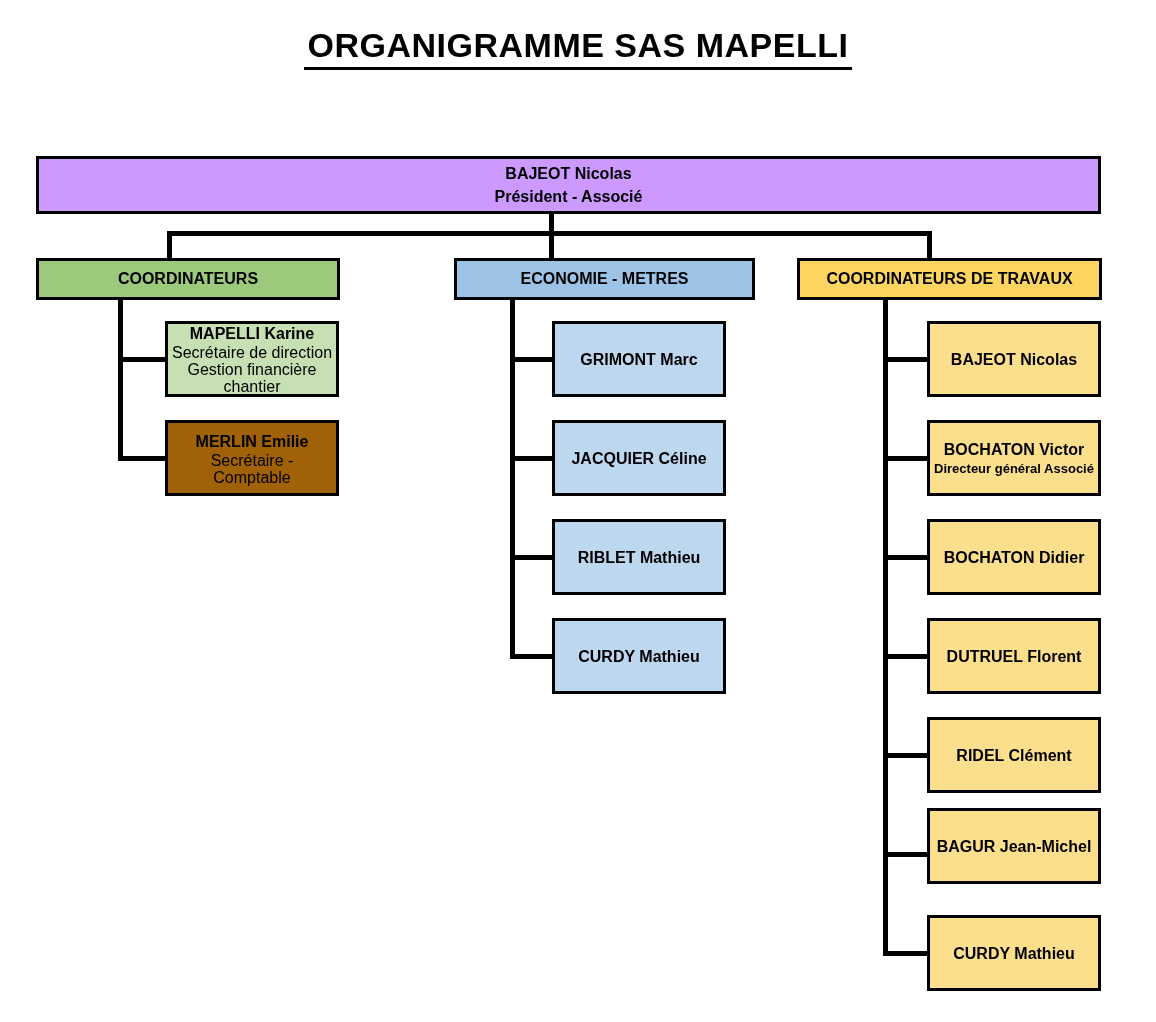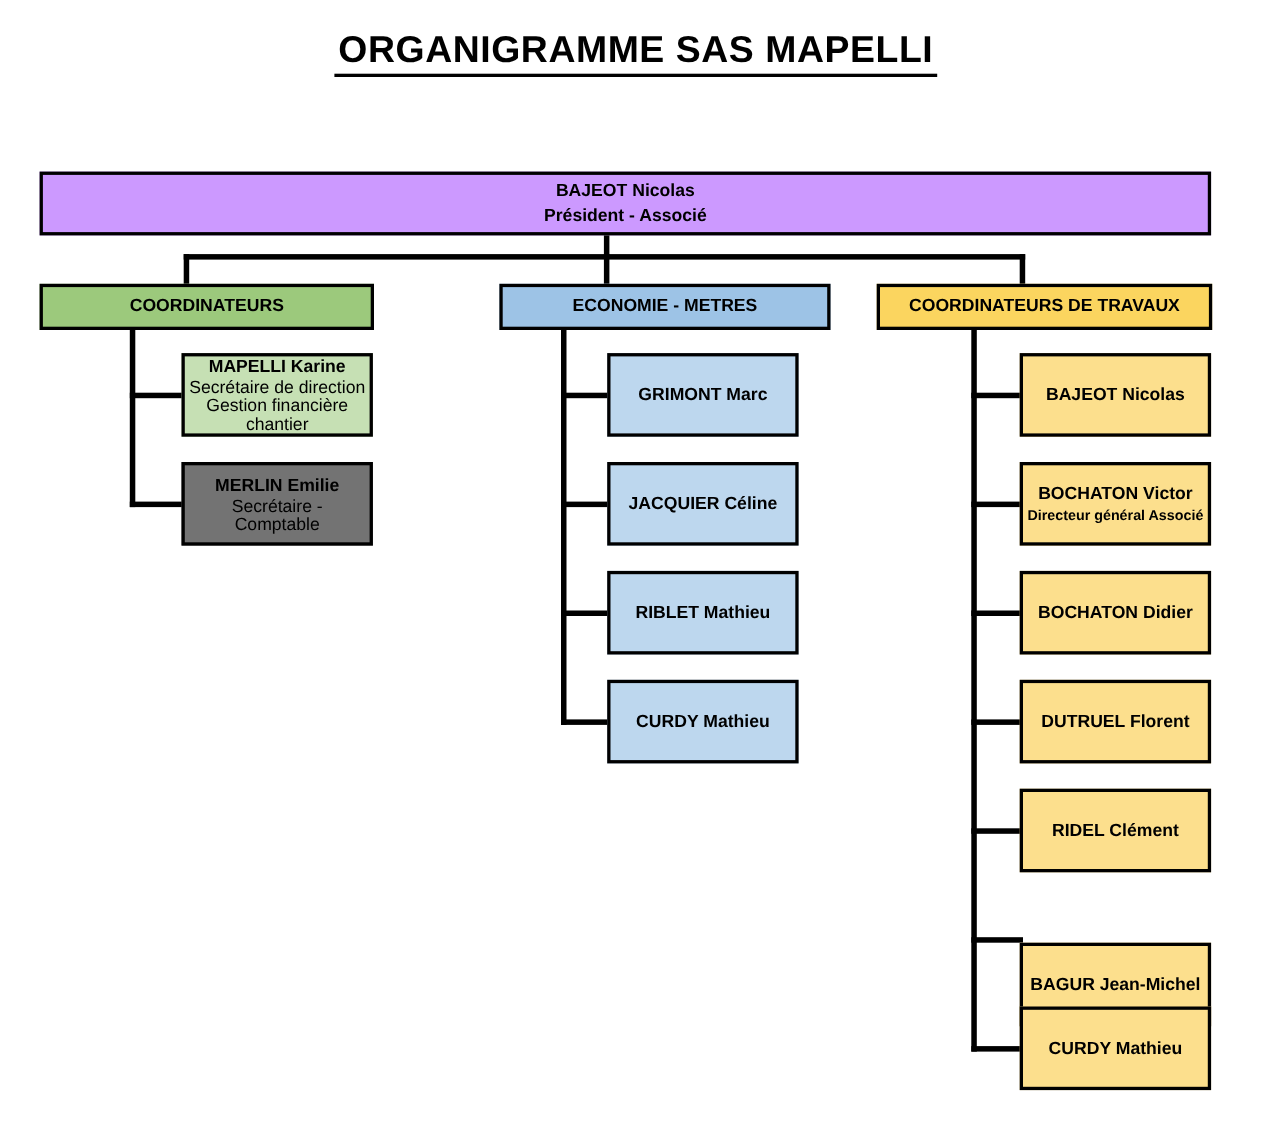--- a/index.html
+++ b/index.html
@@ -98,21 +98,21 @@
   <div class="conn" style="left:883px; top:654px; width:47px; height:5px;"></div>
   <div class="conn" style="left:883px; top:753px; width:47px; height:5px;"></div>
   <div class="conn" style="left:883px; top:852px; width:47px; height:5px;"></div>
   <div class="conn" style="left:883px; top:951px; width:47px; height:5px;"></div>
 
   <div class="org-box member-box" style="left: 165px; top: 321px; background: rgb(198, 224, 180);">
     <div class="name">MAPELLI Karine</div>
     <div class="role">Secrétaire de direction</div>
     <div class="role">Gestion financière chantier</div>
   </div>
-  <div class="org-box member-box" style="left: 165px; top: 420px; background: #737373;">
+  <div class="org-box member-box" style="left: 165px; top: 420px; background: #a16207;">
     <div class="name">MERLIN Emilie</div>
     <div class="role">Secrétaire - Comptable</div>
   </div>
 
   <div class="org-box member-box" style="left: 552px; top: 321px; background: rgb(189, 215, 238);">
     <div class="name">GRIMONT Marc</div>
   </div>
   <div class="org-box member-box" style="left: 552px; top: 420px; background: rgb(189, 215, 238);">
     <div class="name">JACQUIER Céline</div>
   </div>
@@ -132,20 +132,20 @@
   </div>
   <div class="org-box member-box" style="left: 927px; top: 519px; background: rgb(252, 223, 141);">
     <div class="name">BOCHATON Didier</div>
   </div>
   <div class="org-box member-box" style="left: 927px; top: 618px; background: rgb(252, 223, 141);">
     <div class="name">DUTRUEL Florent</div>
   </div>
   <div class="org-box member-box" style="left: 927px; top: 717px; background: rgb(252, 223, 141);">
     <div class="name">RIDEL Clément</div>
   </div>
-  <div class="org-box member-box" style="left: 927px; top: 857px; background: rgb(252, 223, 141);">
+  <div class="org-box member-box" style="left: 927px; top: 808px; background: rgb(252, 223, 141);">
     <div class="name">BAGUR Jean-Michel</div>
   </div>
   <div class="org-box member-box" style="left: 927px; top: 915px; background: rgb(252, 223, 141);">
     <div class="name">CURDY Mathieu</div>
   </div>
 
 </div>
 
 </body></html>

